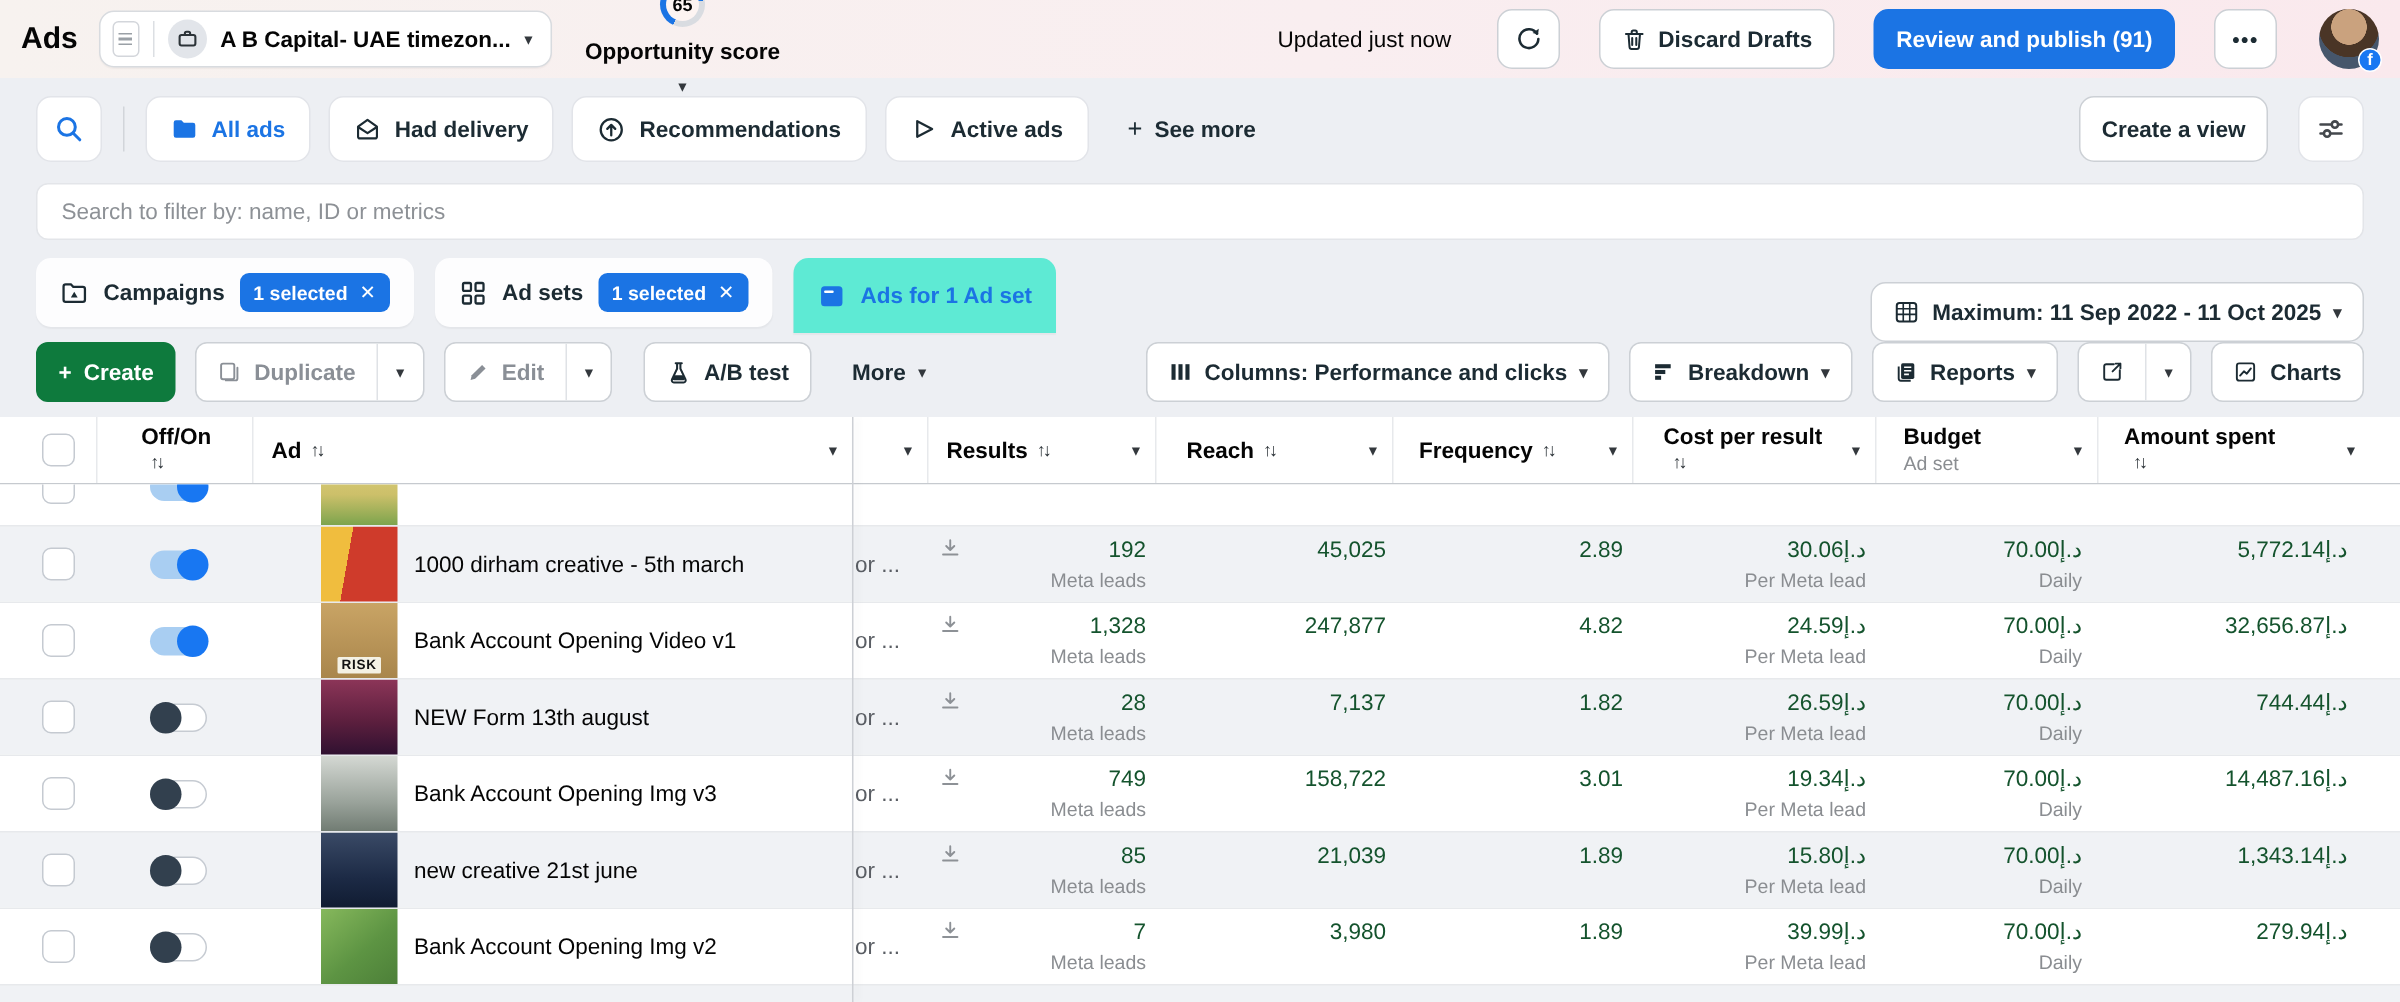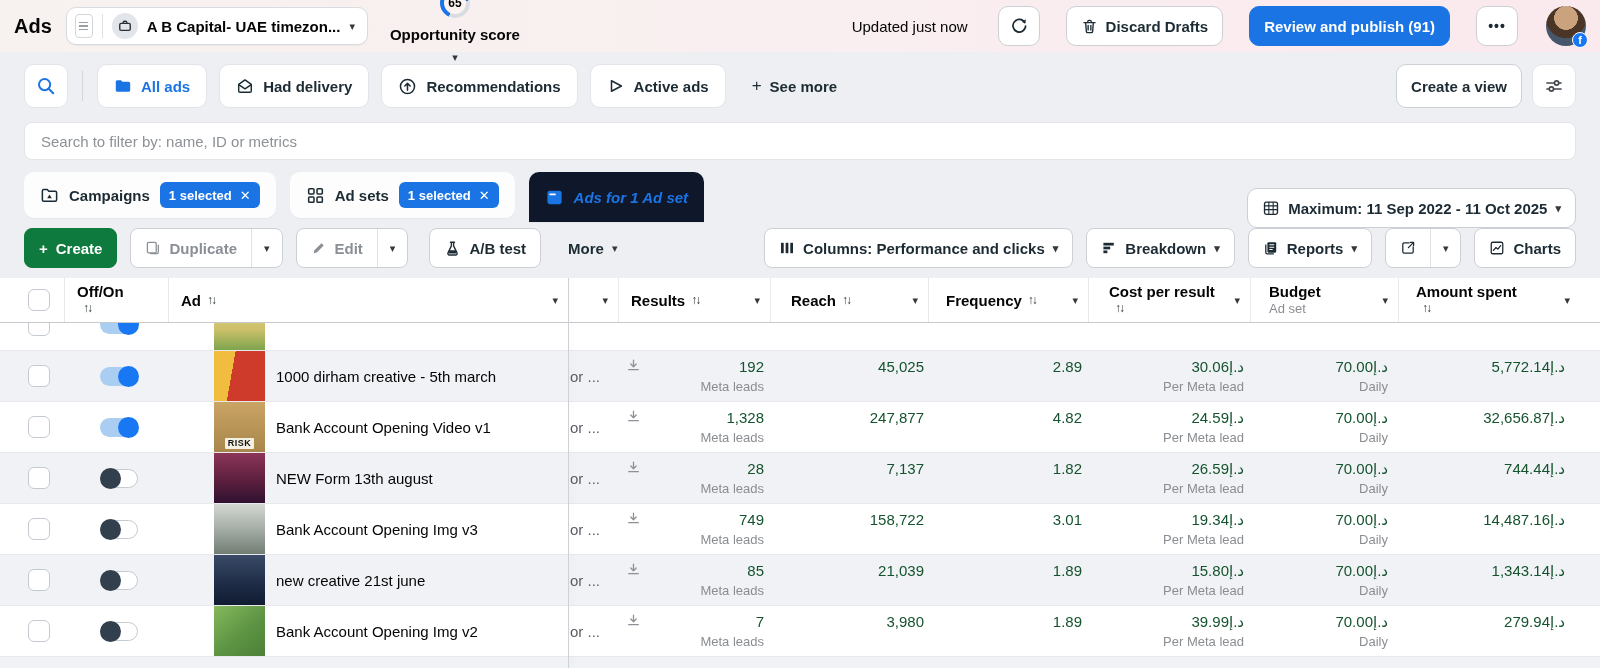--- a/index.html
+++ b/index.html
@@ -37,34 +37,34 @@
 
   
   .filter-row { height:68px; flex:0 0 68px; display:flex; align-items:flex-end; padding:0 24px 12px 24px; gap:12px; }
   .sq-btn { width:44px; height:44px; background:#fff; border:1px solid #e2e4e9; border-radius:10px; display:flex; align-items:center; justify-content:center; cursor:pointer; }
   .filter-divider { width:1px; height:30px; background:#d2d5da; margin:0 2px 7px 2px; align-self:flex-end; }
   .pill { height:44px; display:inline-flex; align-items:center; gap:9px; background:#fff; border:1px solid #e2e4e9; border-radius:10px;
           padding:0 16px; font-size:15px; font-weight:bold; color:#1c2b33; cursor:pointer; }
   .pill.active { color:var(--accent-blue,#1b74e4); }
   .see-more { display:inline-flex; align-items:center; gap:8px; font-size:15px; font-weight:bold; color:#1c2b33; margin-left:14px; height:44px; cursor:pointer; }
   .see-more .plus { font-size:17px; font-weight:normal; }
-  .filter-right { margin-left:auto; display:flex; gap:10px; align-items:flex-end; }
+  .filter-right { margin-left:auto; display:flex; gap:20px; align-items:flex-end; }
   .btn.h44 { height:44px; border-radius:10px; }
 
   
   .search-row { height:46px; flex:0 0 46px; padding:2px 24px 0 24px; }
   .search-input { width:100%; height:38px; border:1px solid #e3e5e9; border-radius:8px; padding:0 16px; font-size:15px; color:#1c2b33;
                   font-family:inherit; background:#fff; outline:none; }
   .search-input::placeholder { color:#8d9196; }
 
   
   .tabs-row { height:56px; flex:0 0 56px; display:flex; align-items:flex-start; padding:6px 24px 0 24px; gap:14px; }
   .ltab { height:46px; display:inline-flex; align-items:center; gap:10px; background:#fdfdfe; border-radius:10px; padding:0 16px;
           font-size:15px; font-weight:bold; color:#1c2b33; box-shadow:0 1px 1px rgba(0,0,0,.04); cursor:pointer; }
-  .ltab.active { background:#0f172a; height:50px; border-radius:10px 10px 0 0; color:var(--accent-blue,#1b74e4);font-style:italic; }
+  .ltab.active { background:#5eead4; height:50px; border-radius:10px 10px 0 0; color:var(--accent-blue,#1b74e4); }
   .sel-badge { display:inline-flex; align-items:center; gap:8px; background:var(--accent-blue,#1b74e4); color:#fff; font-size:13px;
                font-weight:bold; border-radius:6px; height:26px; padding:0 9px; }
   .sel-badge .x { font-size:13px; cursor:pointer; }
   .tabs-right { margin-left:auto; }
   .date-btn { height:40px; margin-top:16px; }
 
   
   .toolbar-row { height:56px; flex:0 0 56px; display:flex; align-items:flex-start; padding:6px 24px 0 24px; gap:13px; }
   .btn.h40 { height:40px; border-radius:8px; }
   .btn.green { background:var(--create-green,#0e7a3d); border-color:var(--create-green,#0e7a3d); color:#fff; }
@@ -353,21 +353,21 @@
         </svg>
       <span>Charts</span>
     </button>
   </div>
 
   <div class="table">
     <div class="grid thead">
       <div class="th c-check" style="padding-left:28px;">
           <span class="checkbox"></span>
         </div>
-      <div class="th" style="">
+      <div class="th" style="justify-content:center;">
         <span class="two">
             <span>Off/On</span>
             <span class="sort">↑↓</span>
           </span>
       </div>
       <div class="th">
         <span>Ad</span>
           <span class="sort">↑↓</span>
         <span class="caret">▾</span>
       </div>

